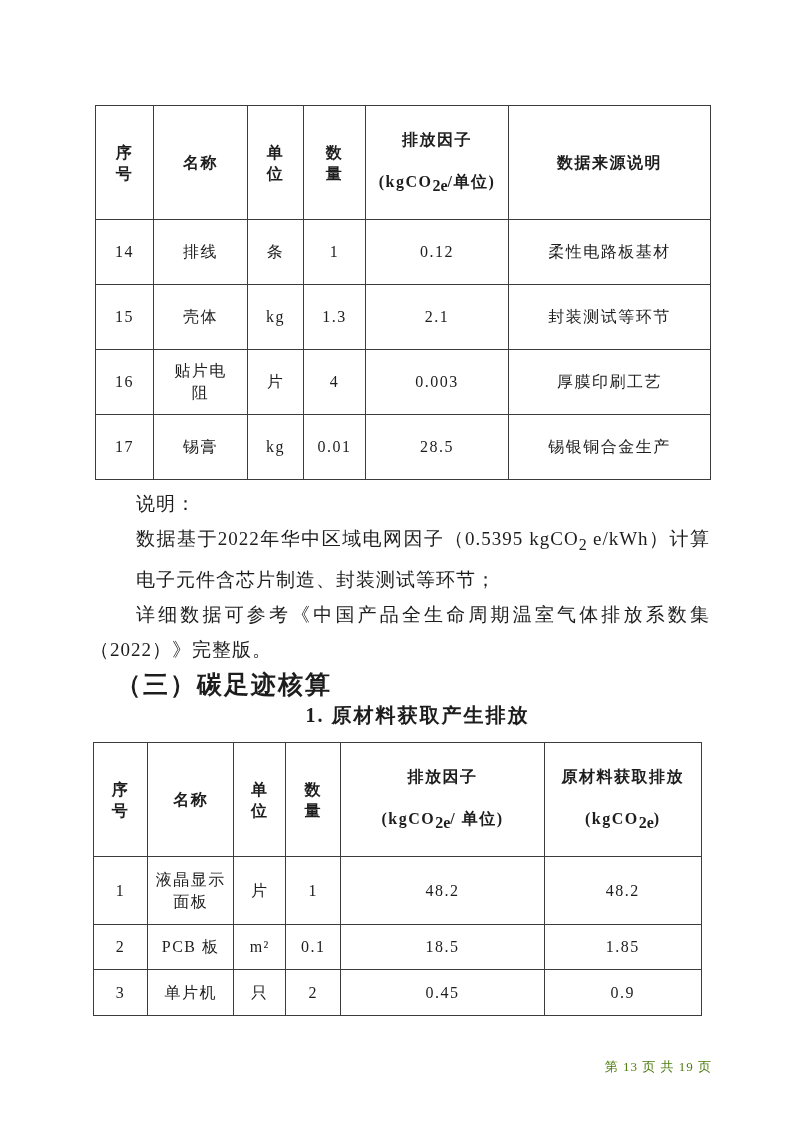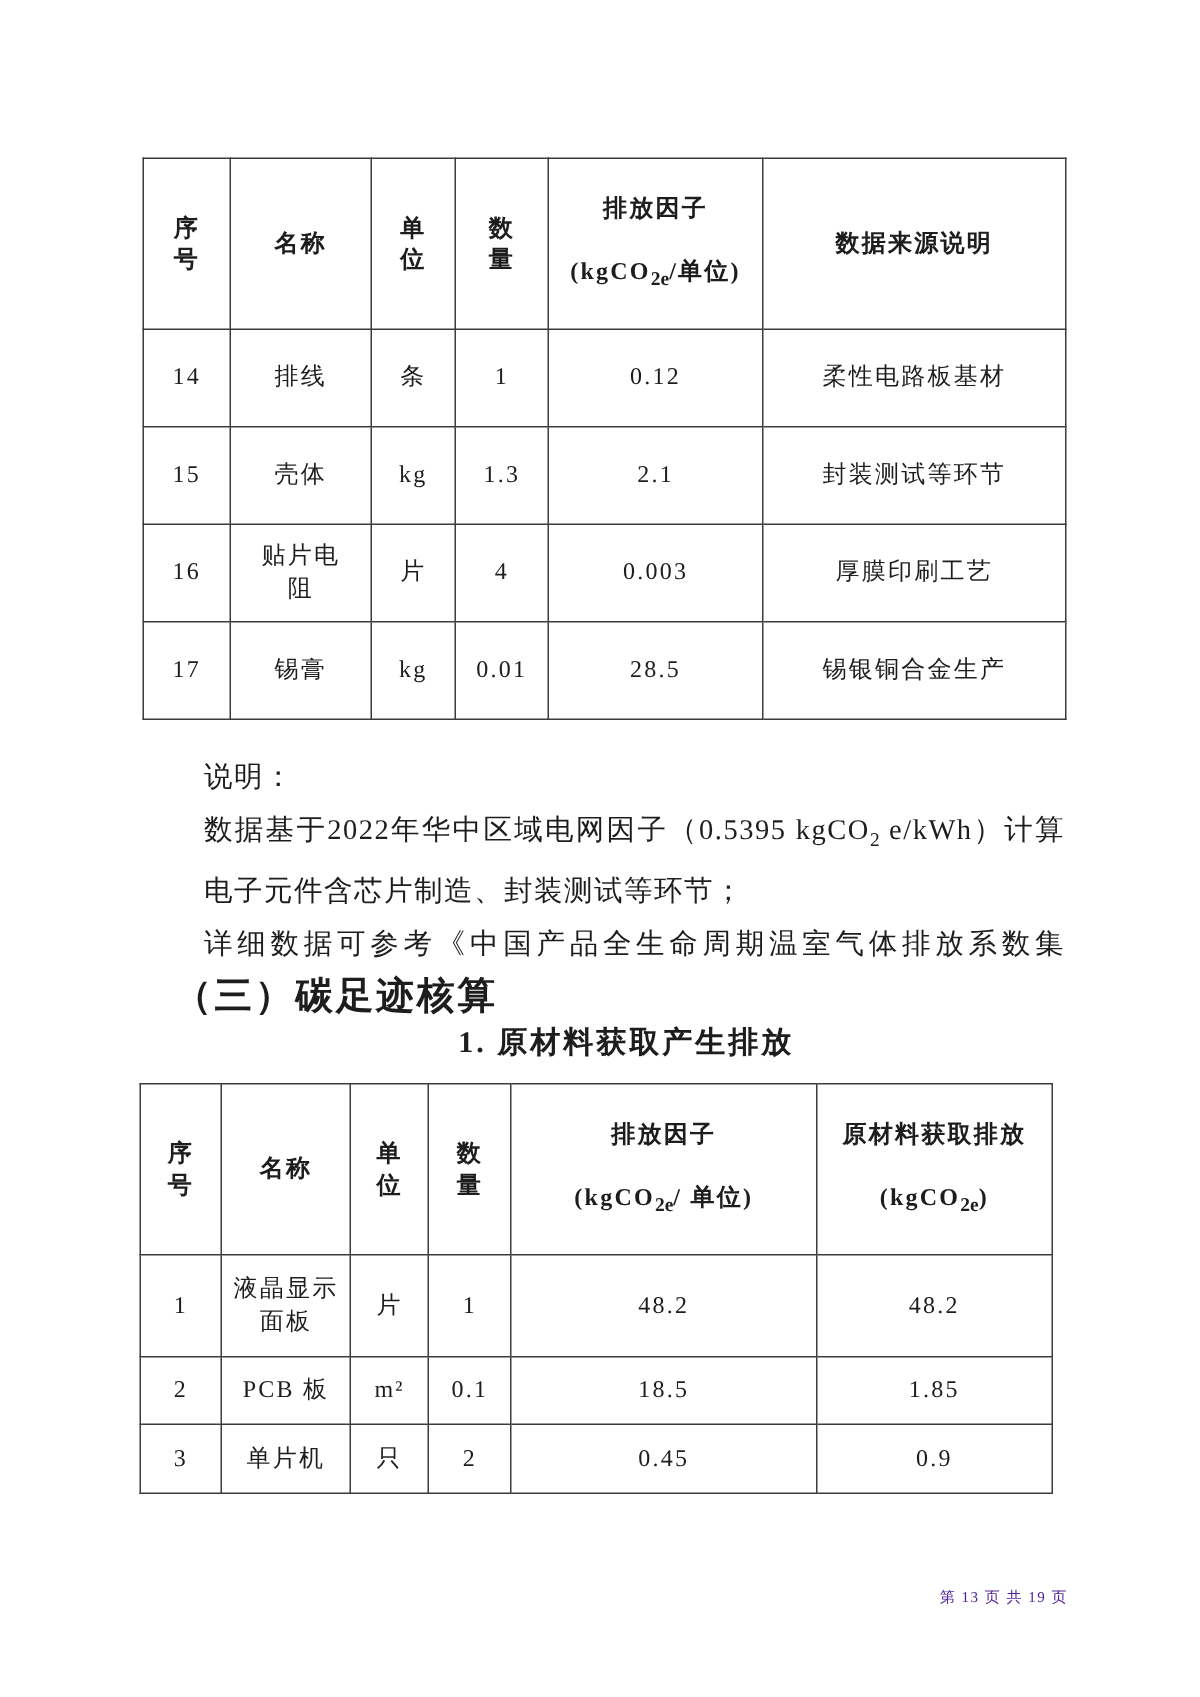--- a/index.html
+++ b/index.html
@@ -22,40 +22,40 @@
     padding:2px 4px;
     font-weight:normal;
   }
   th { font-weight:bold; line-height:21px; }
   .t1 thead tr { height:70px; }
   .t1 tbody tr { height:65px; }
   .t2 thead tr { height:66px; }
   .t2 tbody tr.r0 { height:68px; }
   .t2 tbody tr.r1 { height:45px; }
   .t2 tbody tr.r2 { height:46px; }
-  sub { font-size:13px; letter-spacing:0; }
+  sub { font-size:16px; letter-spacing:0; }
 
-  .notes { margin-top:21px; width:620px; }
+  .notes { margin-top:6px; width:620px; }
   .line { font-size:19px; line-height:35px; letter-spacing:1px; }
   .indent { text-indent:46px; }
   .stretch { text-align:justify; text-align-last:justify; }
 
   .heading-section {
     margin-top:3px; padding-left:26px;
     font-size:25px; font-weight:bold; line-height:30px; letter-spacing:2px;
   }
   .heading-sub {
     padding-left:35px;
     font-size:20px; font-weight:bold; line-height:30px; letter-spacing:2px;text-align:center;
   }
   .t2 { margin-top:12px; }
 
   .footer {
     position:absolute; top:1058px; right:88px;
-    font-size:10px; letter-spacing:1px; color:#4c1d95;
+    font-size:13px; letter-spacing:1px; color:#4d7c0f;
   }
 </style>
 </head>
 <body>
 
 <div class="page">
   <div class="content">
 
     <table class="t1">
       <colgroup>
@@ -117,20 +117,21 @@
           <td>锡银铜合金生产</td>
         </tr>
       </tbody>
     </table>
 
     <div class="notes">
       <div class="line indent">说明：</div>
       <div class="line indent stretch"><span>数据基于2022年华中区域电网因子（0.5395 kgCO</span><sub>2</sub><span> e/kWh）计算</span></div>
       <div class="line indent">电子元件含芯片制造、封装测试等环节；</div>
       <div class="line indent stretch">详细数据可参考《中国产品全生命周期温室气体排放系数集</div>
+      <div class="line">（2022）》完整版。</div>
     </div>
 
     <div class="heading-section">（三）碳足迹核算</div>
     <div class="heading-sub">1. 原材料获取产生排放</div>
 
     <table class="t2">
       <colgroup>
         <col style="width:54px">
           <col style="width:86px">
           <col style="width:52px">

